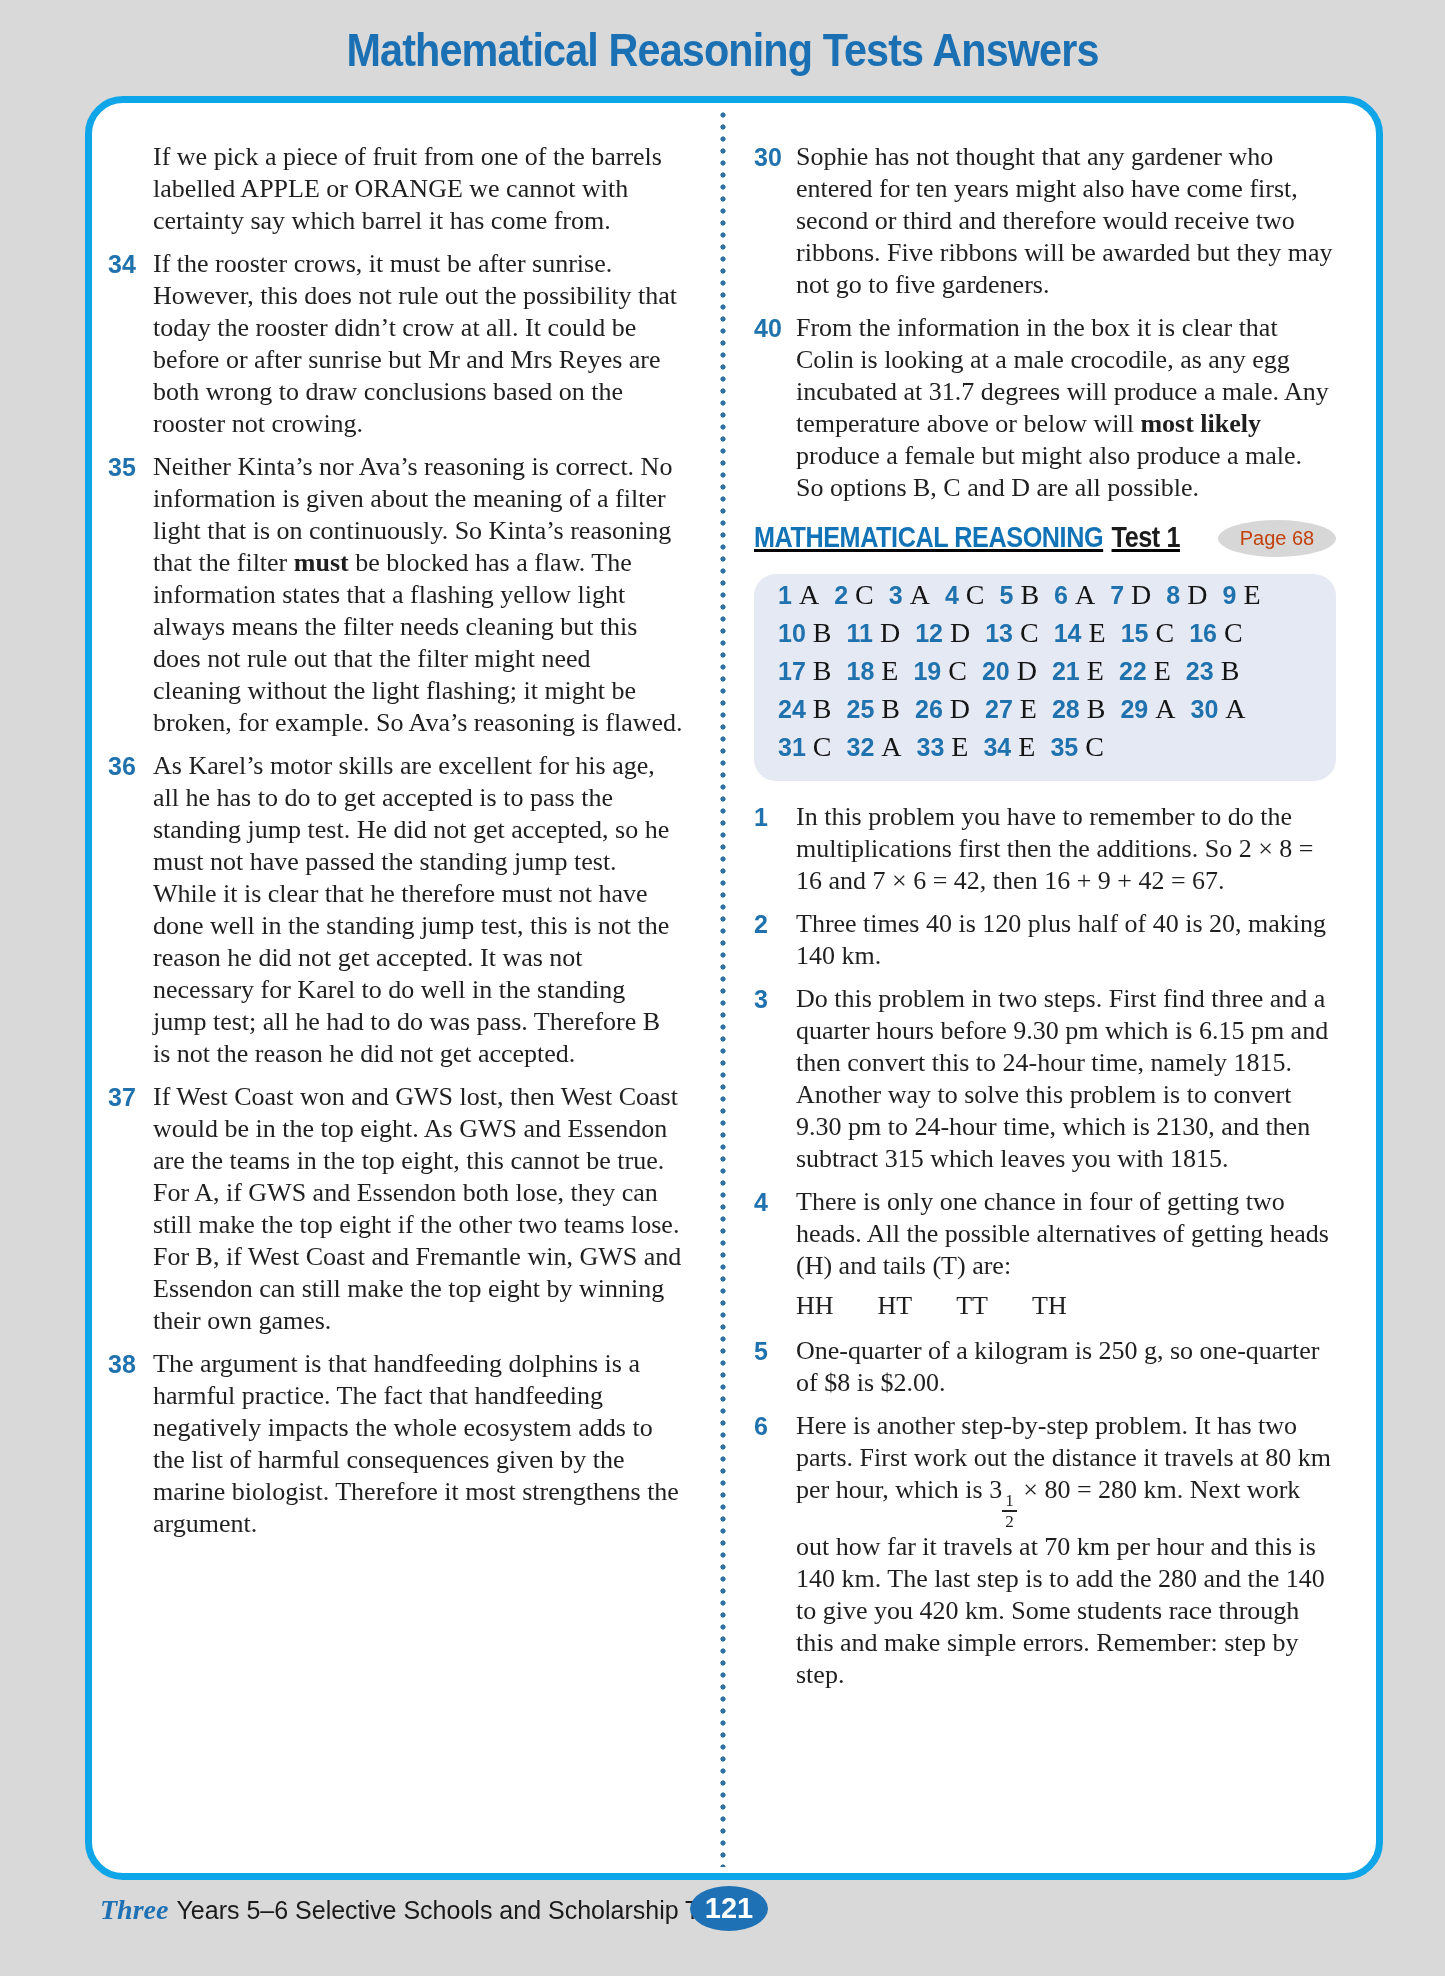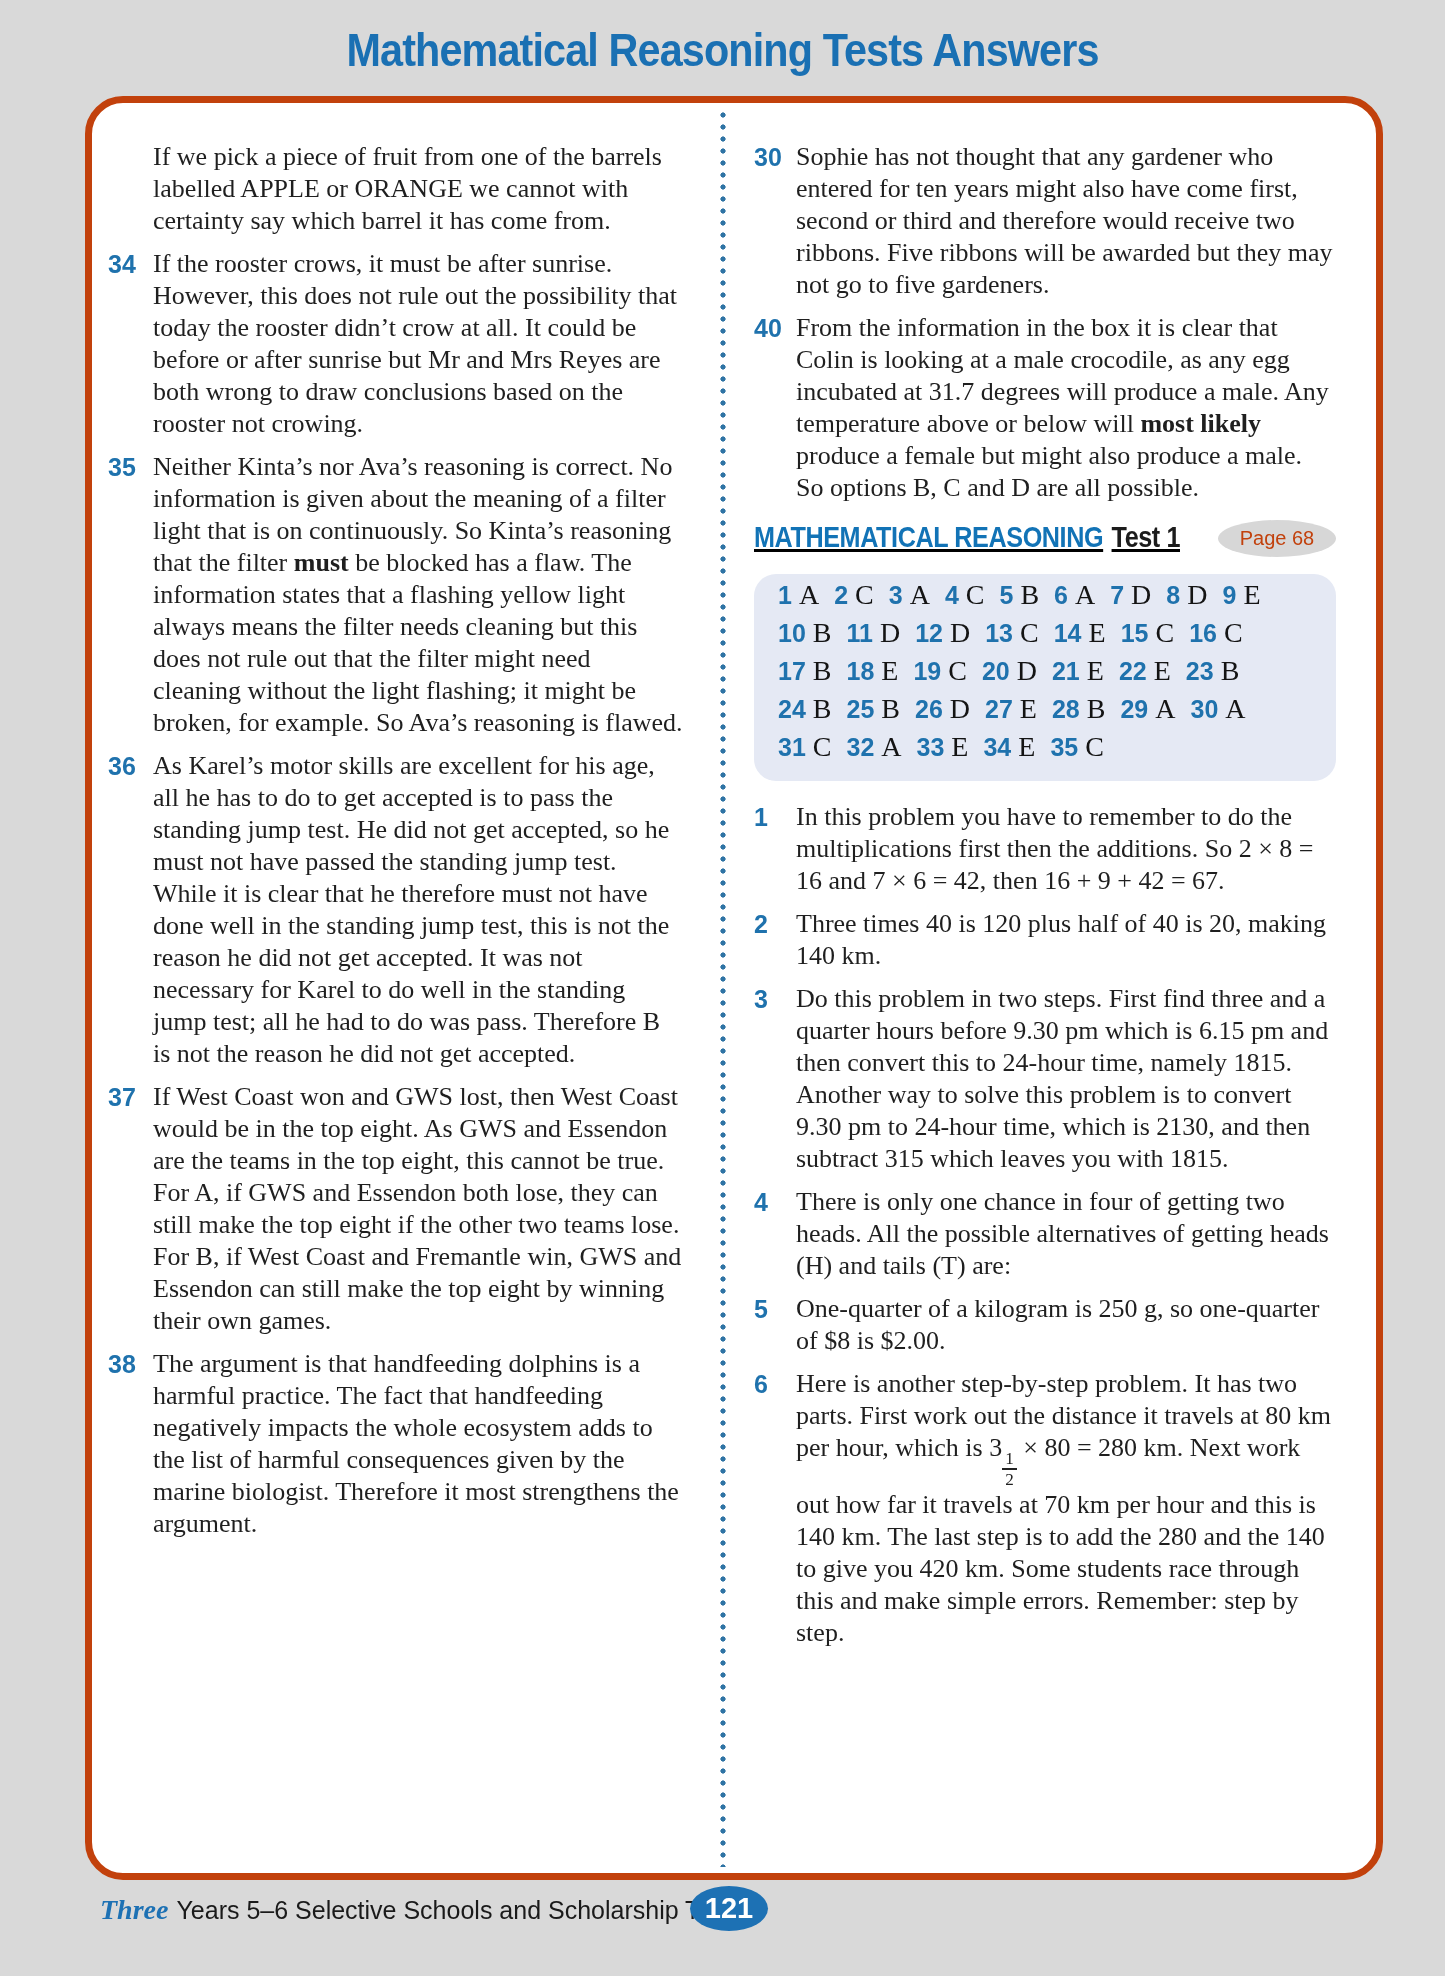--- a/index.html
+++ b/index.html
@@ -15,21 +15,21 @@
     margin:0; text-align:center;
     font-family:"Liberation Sans", sans-serif;
     font-weight:bold; font-size:47px; letter-spacing:-1px;
     color:#1a70b3;
     transform:scaleX(0.88);
   }
   .content-box {
     position:absolute; left:85px; top:96px;
     width:1298px; height:1784px;
     background:#ffffff;
-    border:7px solid #c2410c;
+    border:7px solid #0ea5e9;
     border-radius:38px;
     box-sizing:border-box;
   }
   .divider {
     position:absolute; left:627px; top:6px; bottom:6px; width:8px;
     background-image:radial-gradient(circle, #2e73a4 2.3px, rgba(0,0,0,0) 2.9px);
     background-size:8px 12px;
     background-repeat:repeat-y;
     background-position:center top;
   }
@@ -191,21 +191,26 @@
         <div class="item">
           <div class="num">2</div>
           <div class="body"><span>Three times 40 is 120 plus half of 40 is 20, making 140 km.</span></div>
         </div>
         <div class="item">
           <div class="num">3</div>
           <div class="body"><span>Do this problem in two steps. First find three and a quarter hours before 9.30 pm which is 6.15 pm and then convert this to 24-hour time, namely 1815. Another way to solve this problem is to convert 9.30 pm to 24-hour time, which is 2130, and then subtract 315 which leaves you with 1815.</span></div>
         </div>
         <div class="item">
           <div class="num">4</div>
-          <div class="body"><span>There is only one chance in four of getting two heads. All the possible alternatives of getting heads (H) and tails (T) are:</span></div>
+          <div class="body"><span>There is only one chance in four of getting two heads. All the possible alternatives of getting heads (H) and tails (T) are:</span><div class="options-line">
+              <span>HH</span>
+              <span>HT</span>
+              <span>TT</span>
+              <span>TH</span>
+            </div></div>
         </div>
         <div class="item">
           <div class="num">5</div>
           <div class="body"><span>One-quarter of a kilogram is 250 g, so one-quarter of $8 is $2.00.</span></div>
         </div>
         <div class="item">
           <div class="num">6</div>
           <div class="body"><span>Here is another step-by-step problem. It has two parts. First work out the distance it travels at 80 km per hour, which is </span><span class="frac"><span class="frac-whole">3</span><span class="frac-stack">
                 <span class="frac-num">1</span>
                 <span class="frac-den">2</span>

